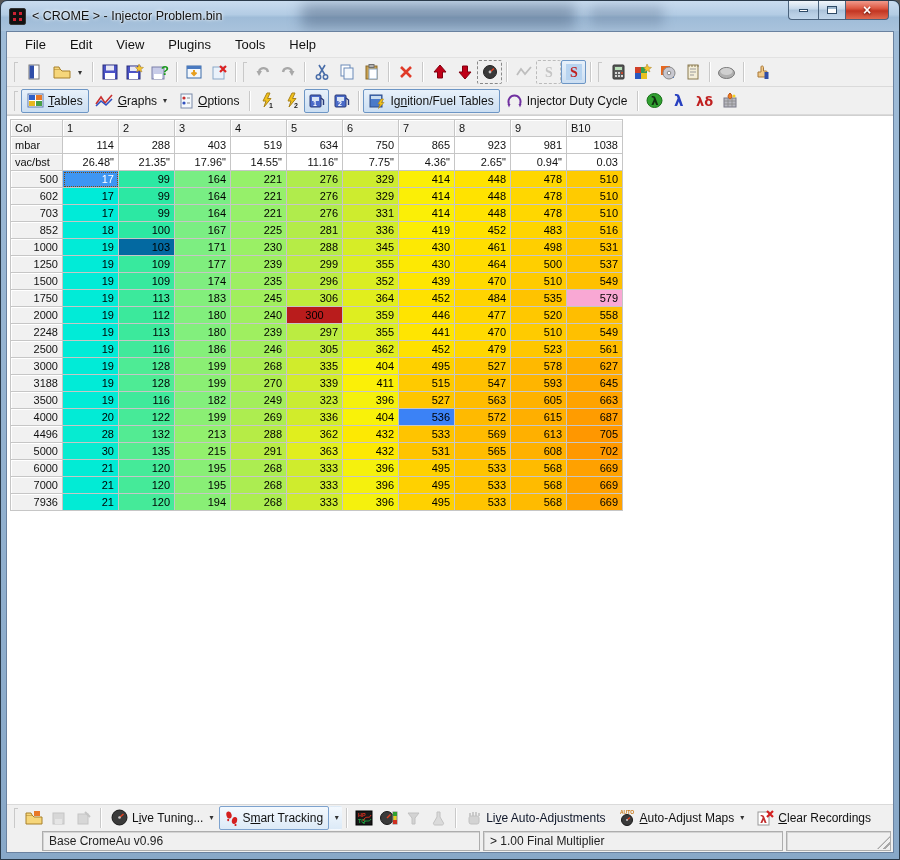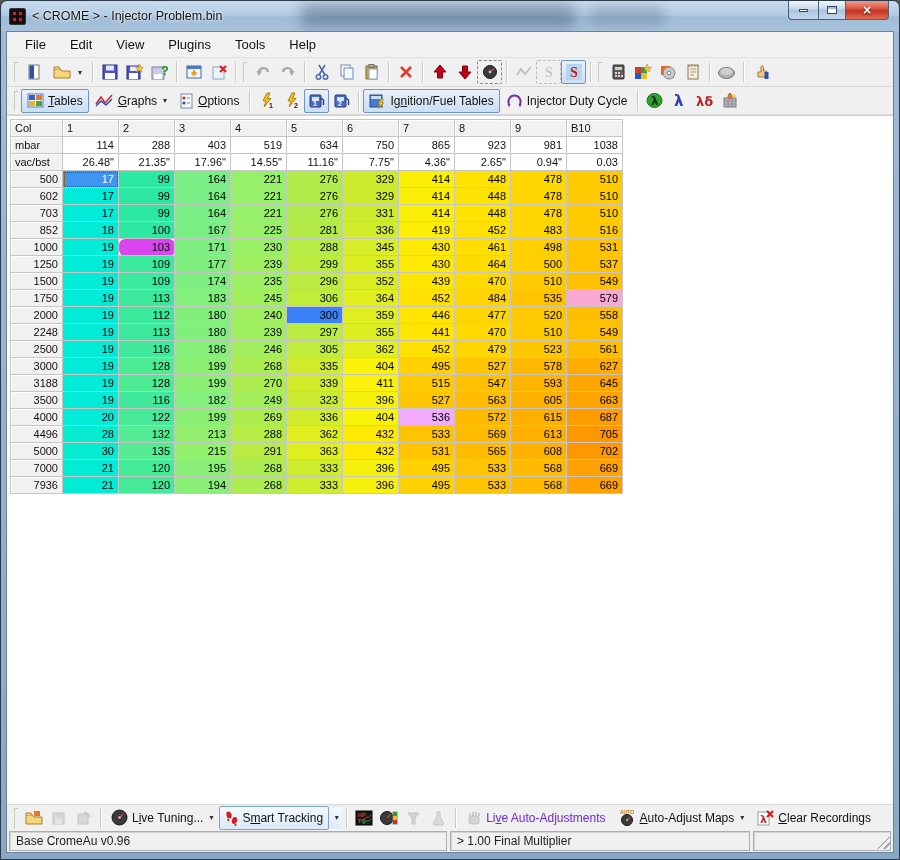--- a/index.html
+++ b/index.html
@@ -34,42 +34,42 @@
   .menubar { height:26px; display:flex; align-items:center; gap:0; padding-left:6px; background:#F2F2F2; border-bottom:1px solid #E2E2E2; }
   .menuitem { font-size:13px; color:#111; padding:4px 12px; cursor:default; }
   
   .toolbar { display:flex; align-items:center; background:#F0F0F0; border-bottom:1px solid #DADADA; }
   .tb1 { height:29px; padding-left:4px; }
   .tb2 { height:28px; padding-left:4px; }
   .tbb { height:26px; padding-left:4px; border-top:1px solid #DADADA; border-bottom:none; }
   .tbtn { width:25px; height:24px; display:flex; align-items:center; justify-content:center; border:1px solid transparent; border-radius:2px; }
   .tbtn.wide { width:auto; padding:0 5px; gap:4px; }
   .lbl { font-size:12px; color:#111; white-space:nowrap; }
-  .lbl.dis { color:#6d28d9; }
+  .lbl.dis { color:#0f172a; }
   .caret { font-size:8px; color:#333; margin-left:2px; }
   .sep { width:1px; height:20px; background:#C9C9C9; margin:0 4px; box-shadow:1px 0 #fff; }
   .grip2 { width:4px; height:20px; margin:0 3px; border-left:1px solid #C9C9C9; border-top:1px solid #C9C9C9; }
   .pressed { background:linear-gradient(#E8F1FA,#CBDEF2); border:1px solid #6D96C5; }
   .hover { background:linear-gradient(#F4F9FE,#DCEAF7); border:1px solid #7DA2CE; }
   .dis-ic { filter:grayscale(1) opacity(.45); }
   .ic { display:block; }
   .split { display:flex; align-items:stretch; }
   .split .dd { width:13px; display:flex; align-items:center; justify-content:center; border:1px solid transparent; border-radius:2px; }
   
   .content { flex:1; background:#fff; position:relative; overflow:hidden; border-top:1px solid #D0D0D0; }
   table.fuel { border-collapse:collapse; table-layout:fixed; margin:3px 0 0 3px; font-size:11px; }
   table.fuel td, table.fuel th { border:1px solid #C6C6C6; height:17px; padding:0 4px; font-weight:normal; white-space:nowrap; overflow:hidden; }
   .hc { background:#F1F1F1; text-align:left; color:#111; border-color:#C0C0C0; box-shadow:inset 1px 1px #fff; }
   .rh { background:#F1F1F1; text-align:right; color:#111; box-shadow:inset 1px 1px #fff; }
   .lh { background:#F1F1F1; text-align:left; color:#111; box-shadow:inset 1px 1px #fff; }
   .vc { background:#fff; text-align:right; color:#111; }
   .dc { text-align:right; color:#000; }
   .dc.sel { background:#3E96F2 !important; color:#fff; outline:1px dotted #7A4A10; outline-offset:-2px; }
   
-  .statusbar { height:22px; display:flex; align-items:stretch; gap:3px; background:#F0F0F0; padding:1px 2px; position:relative; }
+  .statusbar { height:22px; display:flex; align-items:stretch; gap:3px; background:#F0F0F0; padding:1px 2px; position:relative;margin-left:33px; }
   .spanel { border:1px solid #ADADAD; background:#F0F0F0; font-size:12px; color:#222; display:flex; align-items:center; padding:0 6px; box-shadow:inset 1px 1px 0 rgba(160,160,160,.35); }
   .sp1 { width:438px; } .sp2 { width:300px; } .sp3 { flex:1; }
   .gripsz { position:absolute; right:3px; bottom:3px; width:13px; height:13px;
     background:repeating-linear-gradient(135deg,transparent 0 3px,#A8A8A8 3px 5px); clip-path:polygon(100% 0,100% 100%,0 100%); }
 </style>
 </head>
 <body>
 
 <div class="window">
   <div class="titlebar">
@@ -489,21 +489,21 @@
                 <td class="dc" style="background: rgb(179, 236, 73); padding-left: 20px;">281</td>
                 <td class="dc" style="background: rgb(209, 236, 43);">336</td>
                 <td class="dc" style="background: rgb(252, 237, 5);">419</td>
                 <td class="dc" style="background: rgb(255, 225, 0);">452</td>
                 <td class="dc" style="background: rgb(255, 213, 0);">483</td>
                 <td class="dc" style="background: rgb(255, 201, 0);">516</td>
               </tr>
               <tr>
                 <td class="rh">1000</td>
                 <td class="dc" style="background: rgb(1, 235, 215);">19</td>
-                <td class="dc" style="background: #d946ef; border-radius: 6px;">103</td>
+                <td class="dc" style="background: #0369a1;">103</td>
                 <td class="dc" style="background: rgb(125, 238, 129);">171</td>
                 <td class="dc" style="background: rgb(154, 240, 101);">230</td>
                 <td class="dc" style="background: rgb(182, 236, 70);">288</td>
                 <td class="dc" style="background: rgb(214, 237, 39);">345</td>
                 <td class="dc" style="background: rgb(253, 233, 3);">430</td>
                 <td class="dc" style="background: rgb(255, 222, 0);">461</td>
                 <td class="dc" style="background: rgb(255, 207, 0);">498</td>
                 <td class="dc" style="background: rgb(255, 196, 0);">531</td>
               </tr>
               <tr>
@@ -544,21 +544,21 @@
                 <td class="dc" style="background: rgb(255, 212, 0);">484</td>
                 <td class="dc" style="background: rgb(255, 195, 0);">535</td>
                 <td class="dc" style="background: #f9a8d4;">579</td>
               </tr>
               <tr>
                 <td class="rh">2000</td>
                 <td class="dc" style="background: rgb(1, 235, 215);">19</td>
                 <td class="dc" style="background: rgb(59, 233, 156);">112</td>
                 <td class="dc" style="background: rgb(130, 239, 125);">180</td>
                 <td class="dc" style="background: rgb(159, 239, 96);">240</td>
-                <td class="dc" style="background: #3b82f6;">300</td>
+                <td class="dc" style="background: #b91c1c; text-align: center;">300</td>
                 <td class="dc" style="background: rgb(222, 238, 32);">359</td>
                 <td class="dc" style="background: rgb(255, 228, 0);">446</td>
                 <td class="dc" style="background: rgb(255, 215, 0);">477</td>
                 <td class="dc" style="background: rgb(255, 200, 0);">520</td>
                 <td class="dc" style="background: rgb(255, 190, 0);">558</td>
               </tr>
               <tr>
                 <td class="rh">2248</td>
                 <td class="dc" style="background: rgb(1, 235, 215);">19</td>
                 <td class="dc" style="background: rgb(60, 233, 156);">113</td>
@@ -624,21 +624,21 @@
                 <td class="dc" style="background: rgb(255, 163, 0);">663</td>
               </tr>
               <tr>
                 <td class="rh">4000</td>
                 <td class="dc" style="background: rgb(2, 235, 214);">20</td>
                 <td class="dc" style="background: rgb(71, 234, 152);">122</td>
                 <td class="dc" style="background: rgb(139, 239, 116);">199</td>
                 <td class="dc" style="background: rgb(173, 237, 80);">269</td>
                 <td class="dc" style="background: rgb(209, 236, 43);">336</td>
                 <td class="dc" style="background: rgb(249, 242, 9);">404</td>
-                <td class="dc" style="background: #f0abfc;">536</td>
+                <td class="dc" style="background: #3b82f6;">536</td>
                 <td class="dc" style="background: rgb(255, 186, 0);">572</td>
                 <td class="dc" style="background: rgb(255, 175, 0);">615</td>
                 <td class="dc" style="background: rgb(255, 156, 0);">687</td>
               </tr>
               <tr>
                 <td class="rh">4496</td>
                 <td class="dc" style="background: rgb(6, 235, 209);">28</td>
                 <td class="dc" style="background: rgb(83, 235, 147);">132</td>
                 <td class="dc" style="background: rgb(146, 240, 110);">213</td>
                 <td class="dc" style="background: rgb(182, 236, 70);">288</td>
@@ -654,20 +654,33 @@
                 <td class="dc" style="background: rgb(7, 235, 208); margin-left: 8px;">30</td>
                 <td class="dc" style="background: rgb(86, 235, 146);">135</td>
                 <td class="dc" style="background: rgb(147, 240, 109);">215</td>
                 <td class="dc" style="background: rgb(184, 236, 68);">291</td>
                 <td class="dc" style="background: rgb(225, 238, 30);">363</td>
                 <td class="dc" style="background: rgb(253, 233, 3);">432</td>
                 <td class="dc" style="background: rgb(255, 196, 0);">531</td>
                 <td class="dc" style="background: rgb(255, 188, 0);">565</td>
                 <td class="dc" style="background: rgb(255, 177, 0);">608</td>
                 <td class="dc" style="background: rgb(255, 152, 0);">702</td>
+              </tr>
+              <tr>
+                <td class="rh">6000</td>
+                <td class="dc" style="background: rgb(2, 235, 213);">21</td>
+                <td class="dc" style="background: rgb(69, 234, 153);">120</td>
+                <td class="dc" style="background: rgb(137, 239, 118);">195</td>
+                <td class="dc" style="background: rgb(172, 237, 81);">268</td>
+                <td class="dc" style="background: rgb(207, 236, 45);">333</td>
+                <td class="dc" style="background: rgb(245, 241, 13);">396</td>
+                <td class="dc" style="background: rgb(255, 209, 0);">495</td>
+                <td class="dc" style="background: rgb(255, 196, 0);">533</td>
+                <td class="dc" style="background: rgb(255, 187, 0);">568</td>
+                <td class="dc" style="background: rgb(255, 161, 0);">669</td>
               </tr>
               <tr>
                 <td class="rh">7000</td>
                 <td class="dc" style="background: rgb(2, 235, 213);">21</td>
                 <td class="dc" style="background: rgb(69, 234, 153);">120</td>
                 <td class="dc" style="background: rgb(137, 239, 118);">195</td>
                 <td class="dc" style="background: rgb(172, 237, 81);">268</td>
                 <td class="dc" style="background: rgb(207, 236, 45);">333</td>
                 <td class="dc" style="background: rgb(245, 241, 13);">396</td>
                 <td class="dc" style="background: rgb(255, 209, 0);">495</td>

